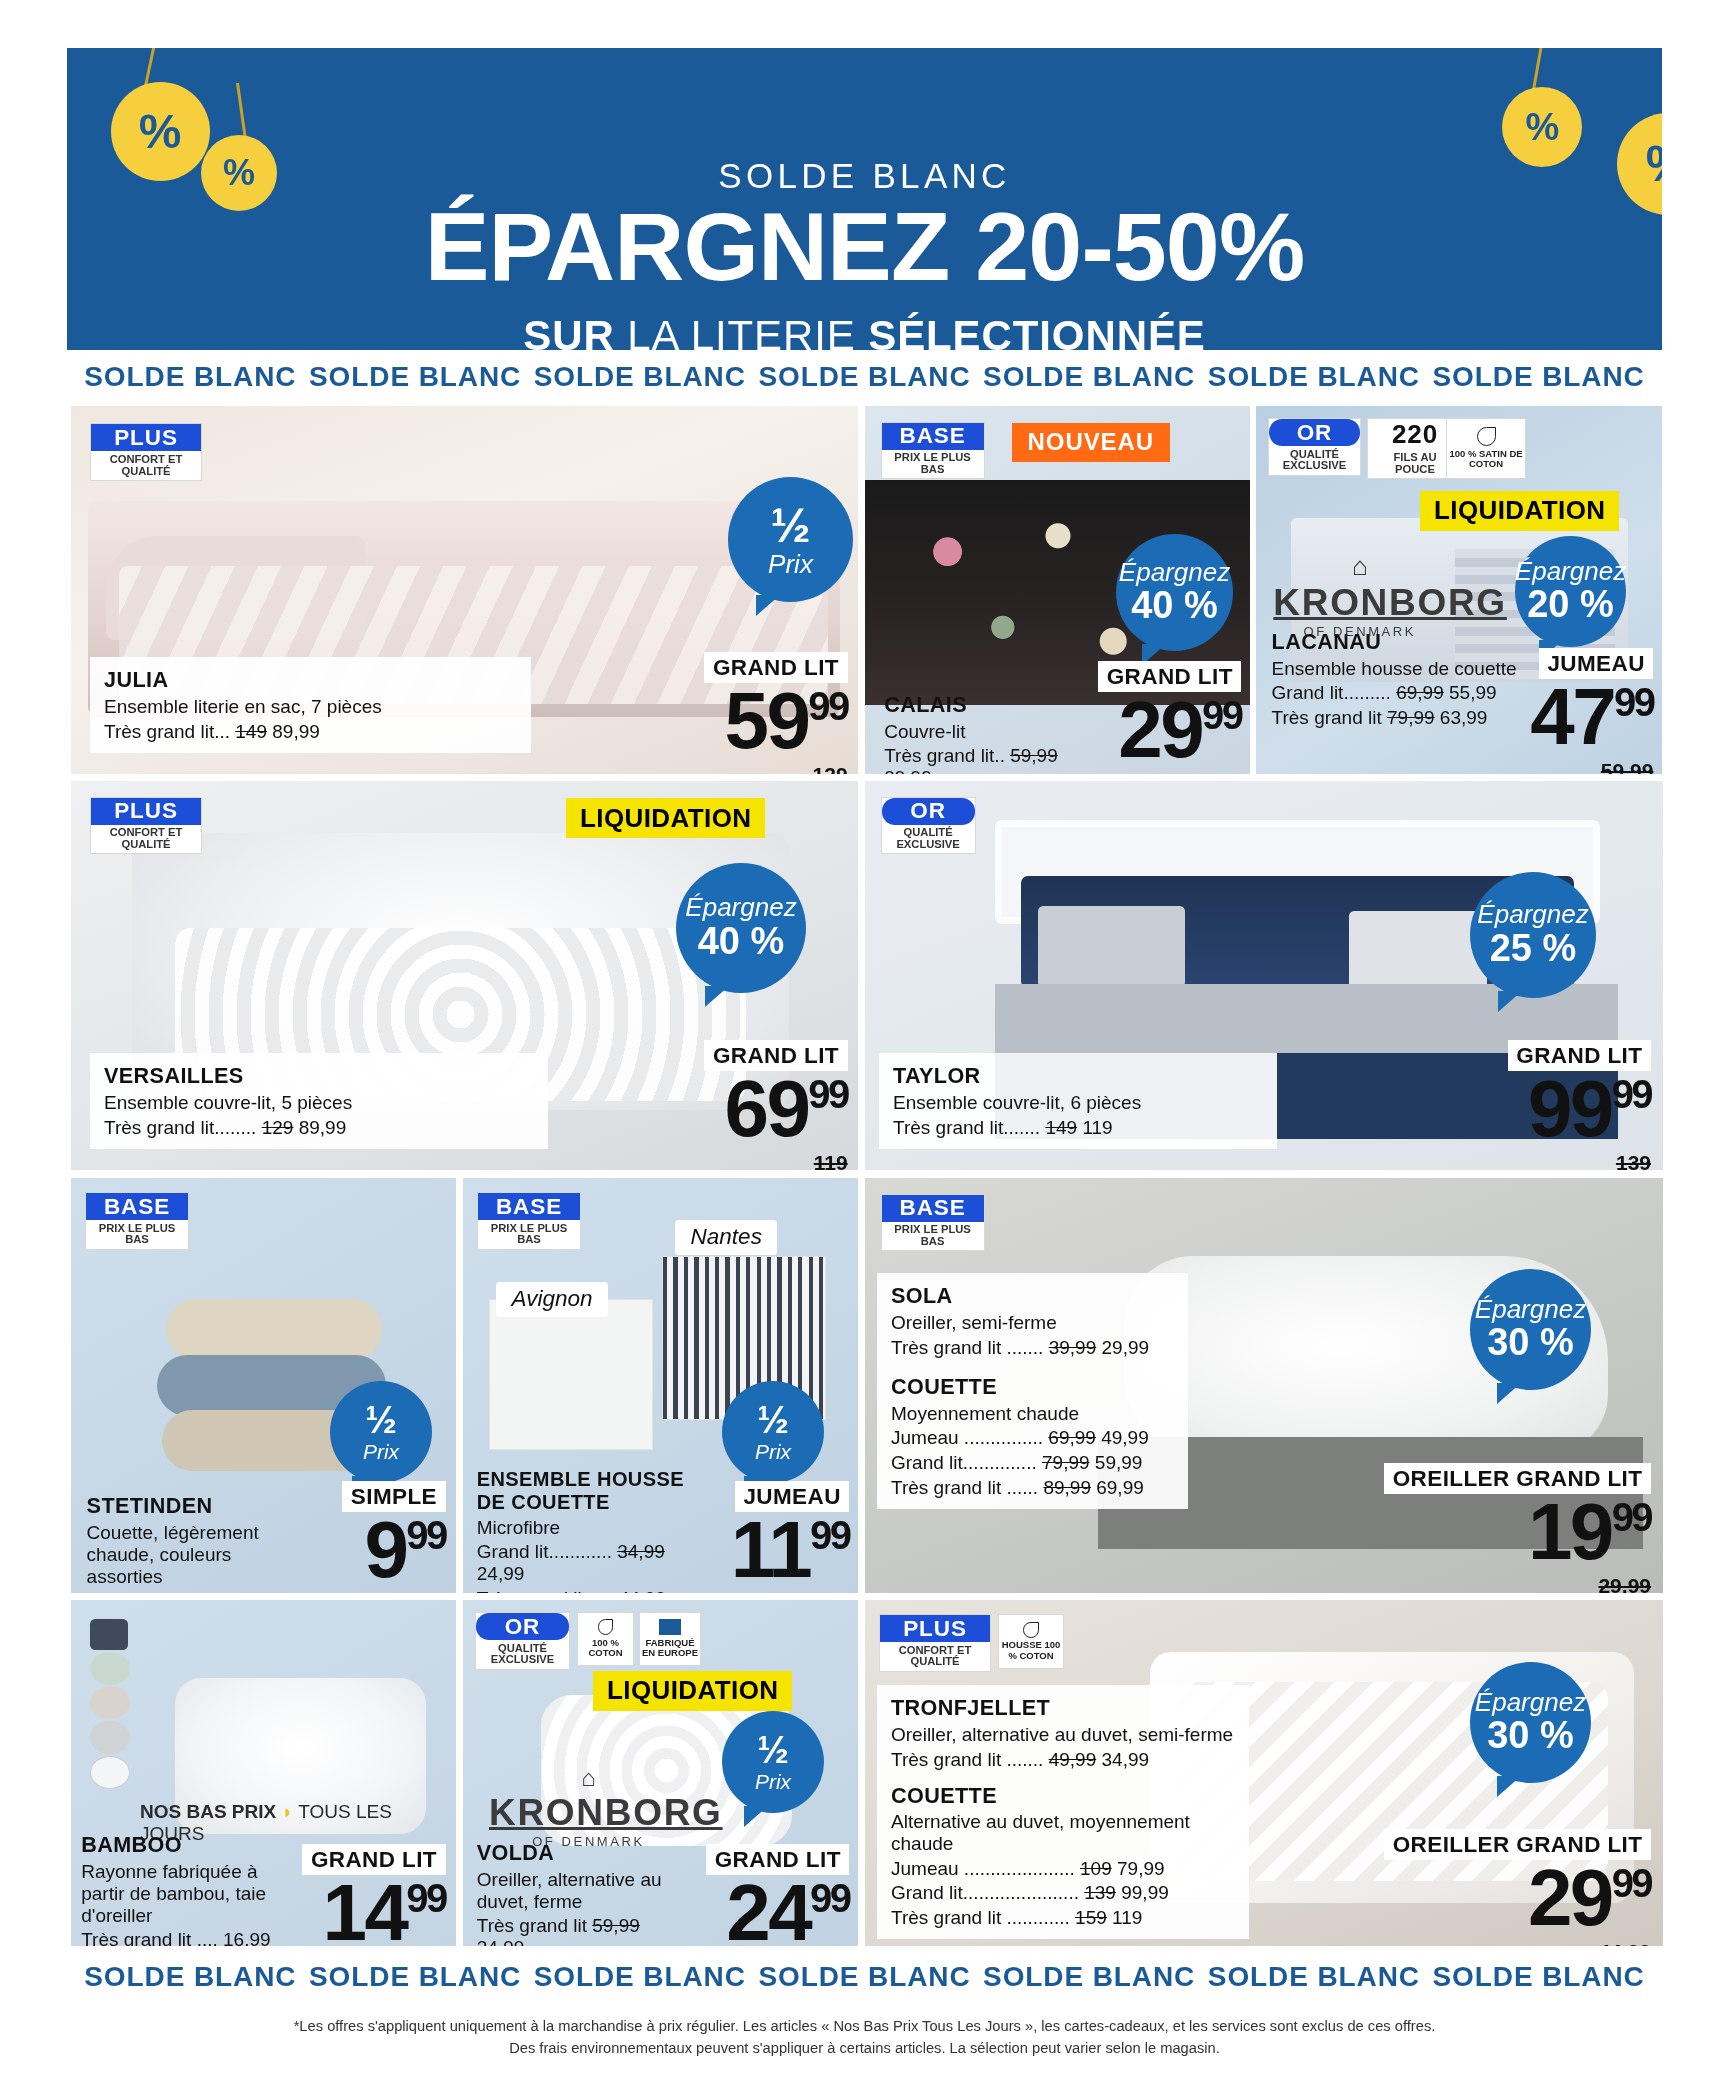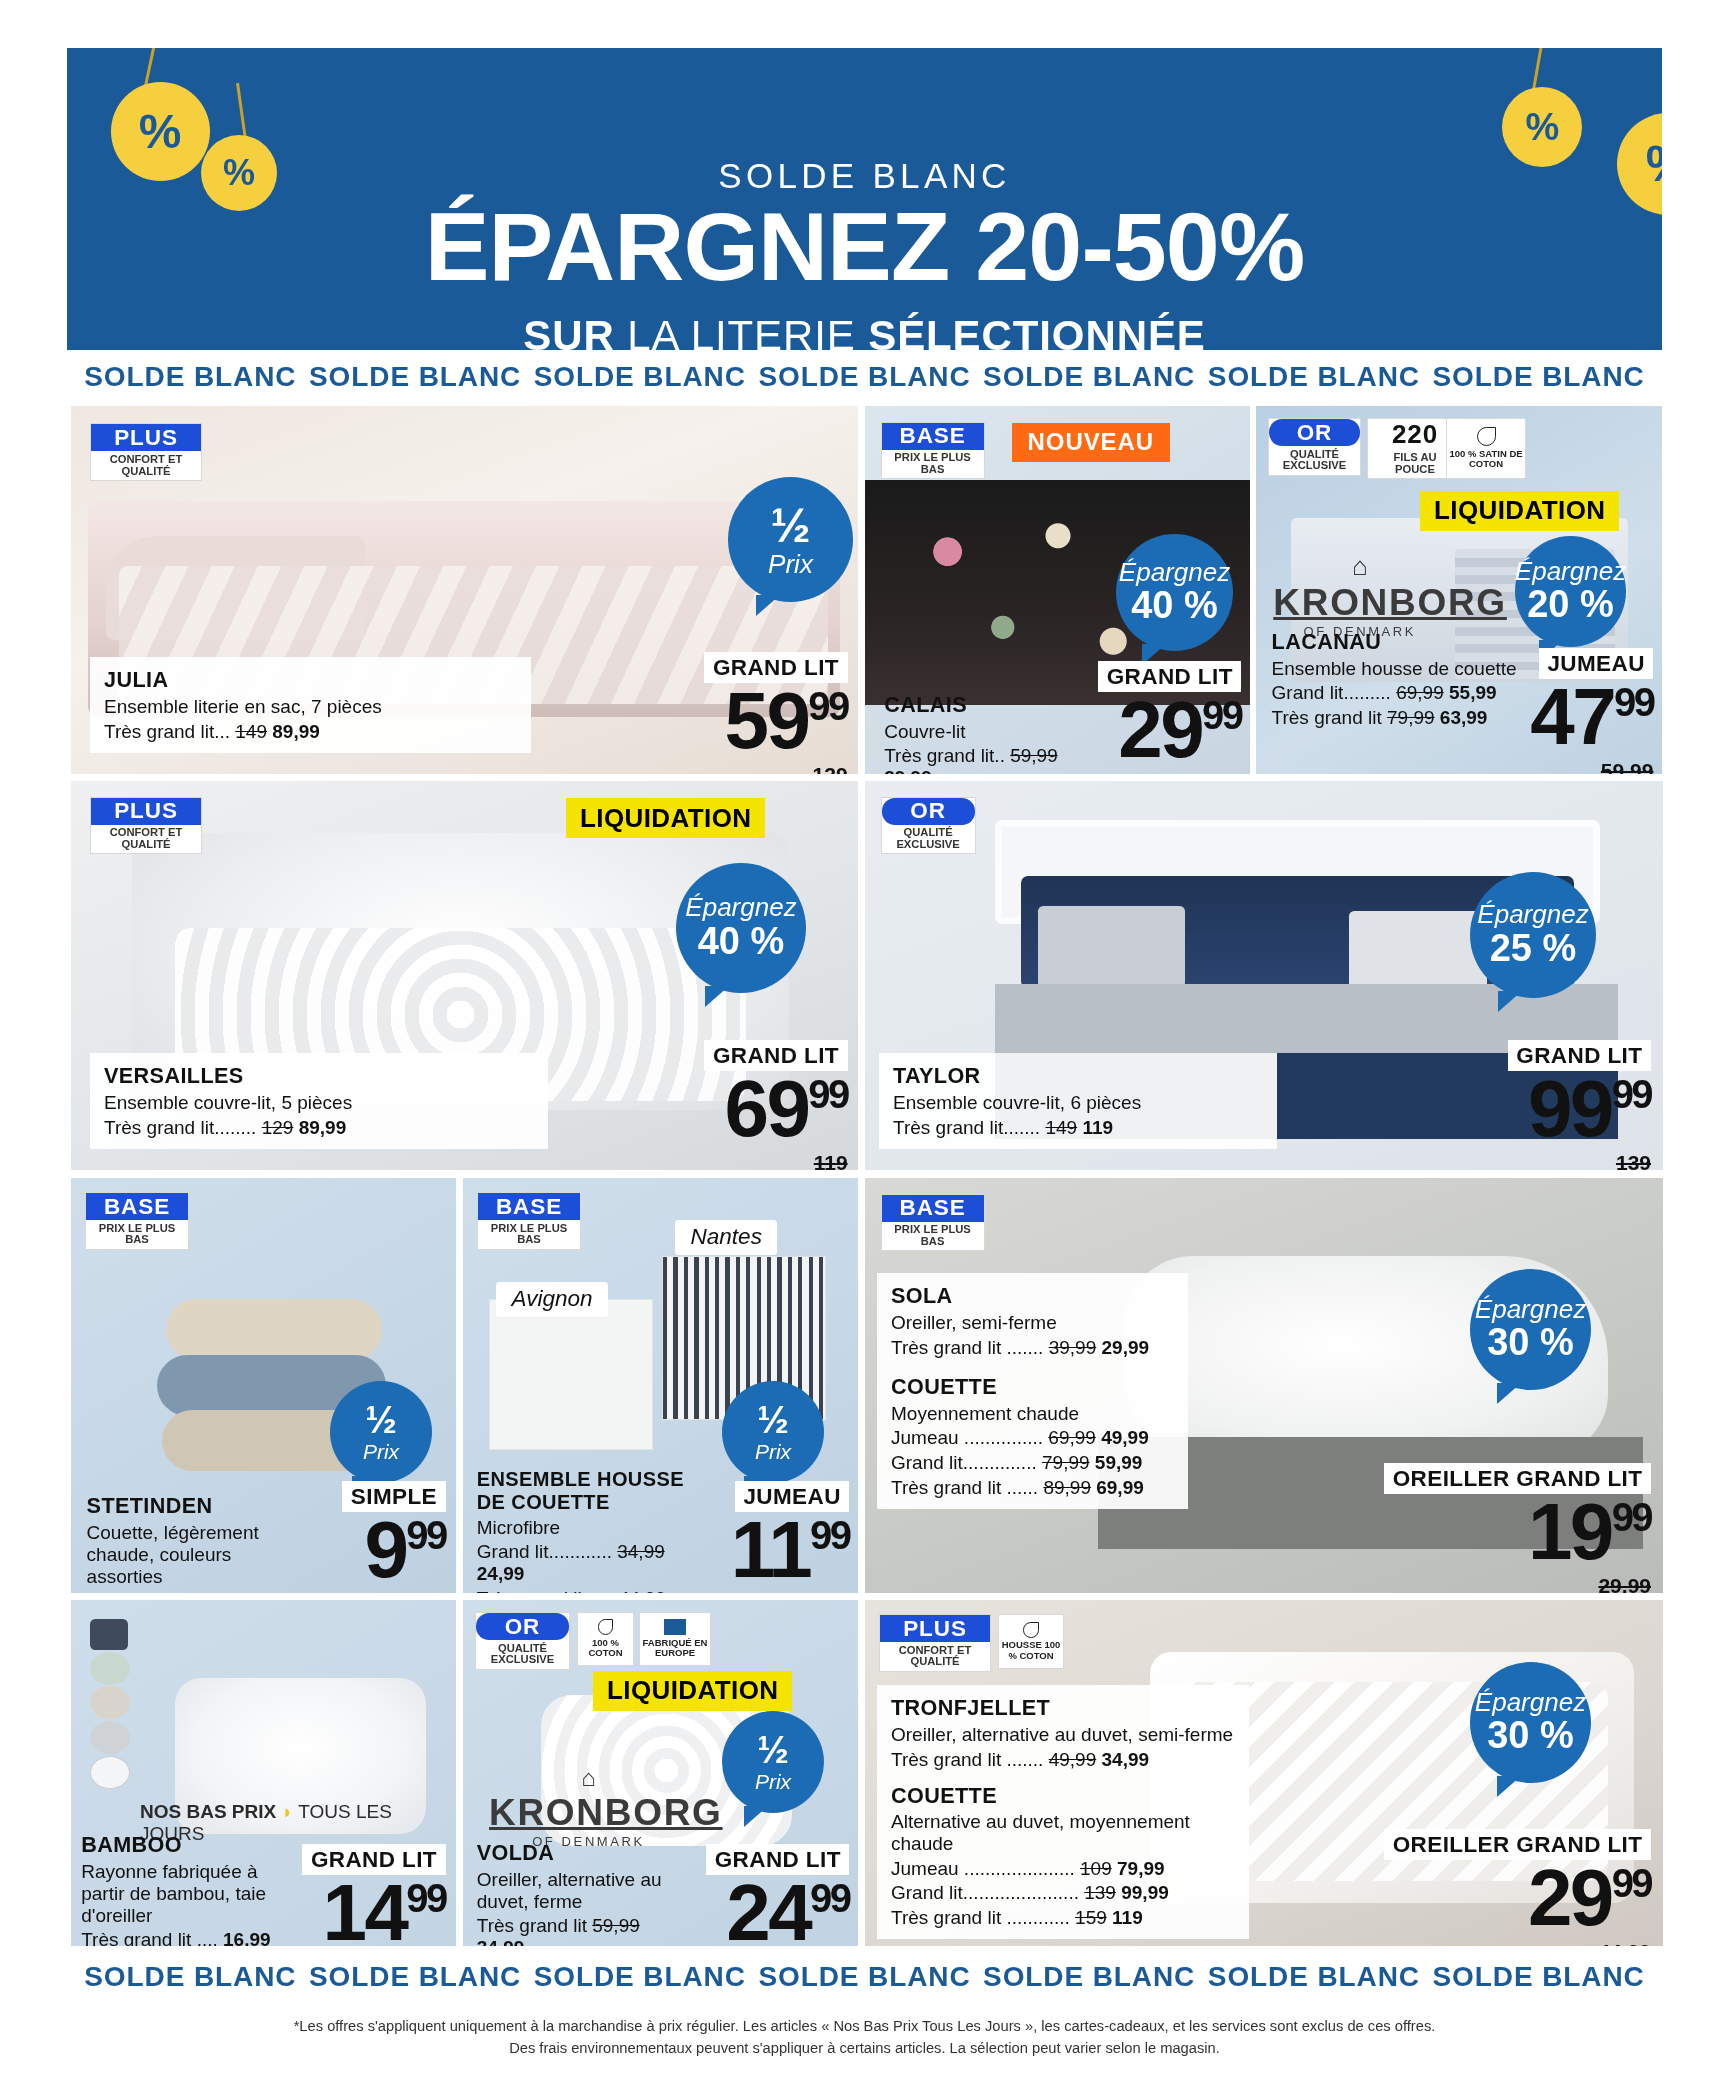--- a/index.html
+++ b/index.html
@@ -111,21 +111,21 @@
   .bubble .half-sub { font-size:26px; font-style:italic; }
 
   
   .infobox {
     position:absolute; background:rgba(255,255,255,0.93);
     padding:10.4px 14px;
   }
   .infobox .title { font-weight:bold; font-size:21.6px; letter-spacing:0.4px; }
   .infobox .line { font-size:19px; margin-top:2.6px; color:#111; }
   .infobox .line .old { text-decoration:line-through; }
-  .infobox .line b { font-weight:bold; }
+  .infobox .line b { font-weight:normal; }
 
   
   .price {
     position:absolute; text-align:right; color:#111;
   }
   .price .ptype {
     background:#fff; color:#111; font-weight:bold; font-size:22.5px;
     padding:2.6px 8.6px; display:inline-block; letter-spacing:0.4px;
   }
   .price .pnum {
@@ -534,21 +534,21 @@
     <div style="position:absolute;left:78px;top:95px;width:251px;height:151px;background:repeating-radial-gradient(circle at 50% 50%, #ffffff 0 12px, #eef0f2 12px 22.5px);border-radius:31px;"></div>
 
     <div class="badge gold" style="left:12px; top:12px; width:95px;">
       <span class="b-top">OR</span>
       <span class="b-sub">QUALITÉ EXCLUSIVE</span>
     </div>
     <div class="square-badge" style="left:114px; top:12px; width:57px; height:54px;">
       <div style="width:15.6px;height:15.6px;border:1.7px solid #222;border-radius:50% 0 50% 50%;margin-bottom:2.6px;"></div>
       <div>100 % COTON</div>
     </div>
-    <div class="square-badge" style="left:176px; top:12px; width:72px; height:54px;">
+    <div class="square-badge" style="left:176px; top:12px; width:62px; height:54px;">
       <div style="width:22.5px;height:15.6px;background:#1b5a98;margin-bottom:2.6px;"></div>
       <div>FABRIQUÉ EN EUROPE</div>
     </div>
 
     <div class="liquidation" style="left:130px; top:71px;">LIQUIDATION</div>
 
     <div class="kron" style="left:26px; top:164px; width:199px;">
       <div style="font-size:24px;">⌂</div>
       <div class="k1">KRONBORG</div>
       <div class="k2">OF DENMARK</div>

